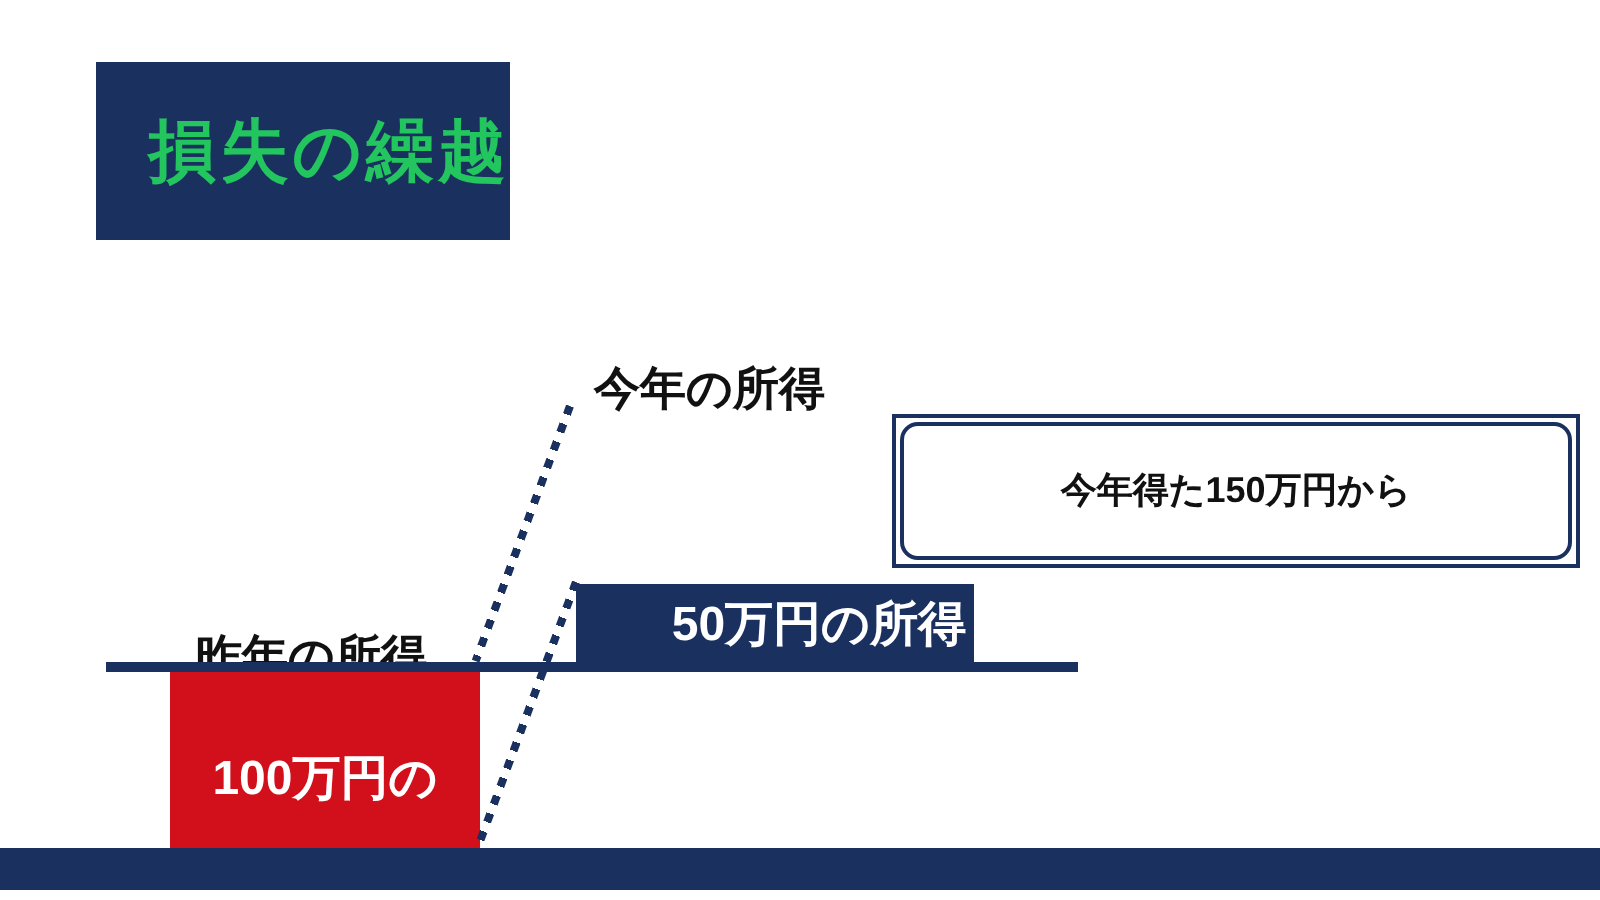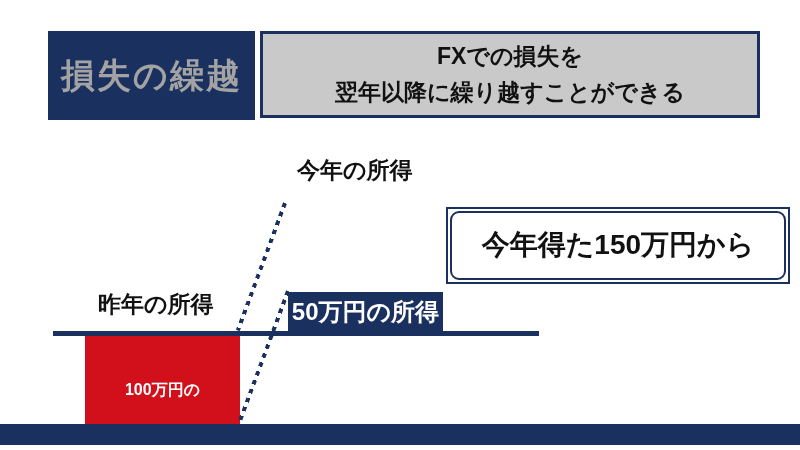--- a/index.html
+++ b/index.html
@@ -9,79 +9,75 @@
     --ink:#111111;
   }
   html,body{margin:0;padding:0;background:#ffffff;}
   .slide{
     position:relative;width:800px;height:450px;background:#ffffff;overflow:hidden;
     font-family:"Liberation Sans","DejaVu Sans",sans-serif;font-weight:bold;
   }
   
   .title-box{
     position:absolute;left:48px;top:31px;width:207px;height:89px;
-    background:var(--navy);color:#a3a3a3;
-    display:flex;align-items:center;justify-content:center;
+    background:var(--navy);color:#22c55e;
+    display:flex;align-items:center;justify-content:flex-end;
     font-size:34px;letter-spacing:2px;
   }
   .subtitle-box{
     position:absolute;left:260px;top:31px;width:500px;height:87px;box-sizing:border-box;
     background:var(--gray);border:3px solid var(--navy);color:var(--ink);
     display:flex;flex-direction:column;align-items:center;justify-content:center;
     font-size:23px;line-height:1.55;text-align:center;
   }
   
-  .label{position:absolute;color:var(--ink);font-size:23px;white-space:nowrap;}
+  .label{position:absolute;color:var(--ink);font-size:23px;white-space:nowrap;margin-top:24px;}
   .label-this-year{left:297px;top:155px;}
   .label-last-year{left:98px;top:289px;}
   
   .dotline{
     position:absolute;width:4px;transform-origin:50% 0;
     background-image:repeating-linear-gradient(to bottom,var(--navy) 0 4.5px,transparent 4.5px 9.5px);
   }
   .dotline-upper{left:283px;top:203px;height:136px;transform:rotate(20.3deg);}
   .dotline-lower{left:286px;top:291px;height:139px;transform:rotate(20.3deg);}
   
   .baseline{position:absolute;left:53px;top:331px;width:486px;height:5px;background:var(--navy);}
   
   .income-box{
     position:absolute;left:288px;top:292px;width:155px;height:40px;
     background:var(--navy);color:#ffffff;
-    display:flex;align-items:center;justify-content:center;font-size:24px;white-space:nowrap;
+    display:flex;align-items:center;justify-content:center;font-size:24px;white-space:nowrap;padding-left:44px;
   }
   .loss-box{
     position:absolute;left:85px;top:336px;width:155px;height:108px;
     background:var(--red);color:#ffffff;
     display:flex;flex-direction:column;align-items:center;justify-content:center;
-    font-size:16px;line-height:1.6;text-align:center;
+    font-size:24px;line-height:1.6;text-align:center;
   }
   
   .callout{
     position:absolute;left:446px;top:207px;width:344px;height:77px;box-sizing:border-box;
     background:#ffffff;border:2px solid var(--navy);
   }
   .callout-inner{
     position:absolute;inset:2px;border:2px solid var(--navy);border-radius:9px;
     display:flex;flex-direction:row;align-items:center;justify-content:center;
-    font-size:28px;line-height:1.45;color:var(--ink);text-align:center;white-space:nowrap;
+    font-size:18px;line-height:1.45;color:var(--ink);text-align:center;white-space:nowrap;
   }
   
   .bottom-bar{position:absolute;left:0;top:424px;width:800px;height:21px;background:var(--navy);}
 </style>
 </head>
 <body>
 
 <div class="slide">
 
   <div class="title-box">
     <span>損失の繰越</span>
-  </div>
-  <div class="subtitle-box">
-    <span>FXでの損失を</span>
-    <span>翌年以降に繰り越すことができる</span>
   </div>
 
   <div class="label label-this-year">今年の所得</div>
   <div class="label label-last-year">昨年の所得</div>
 
   <div class="baseline"></div>
 
   <div class="income-box">
     <span>50万円の所得</span>
   </div>

